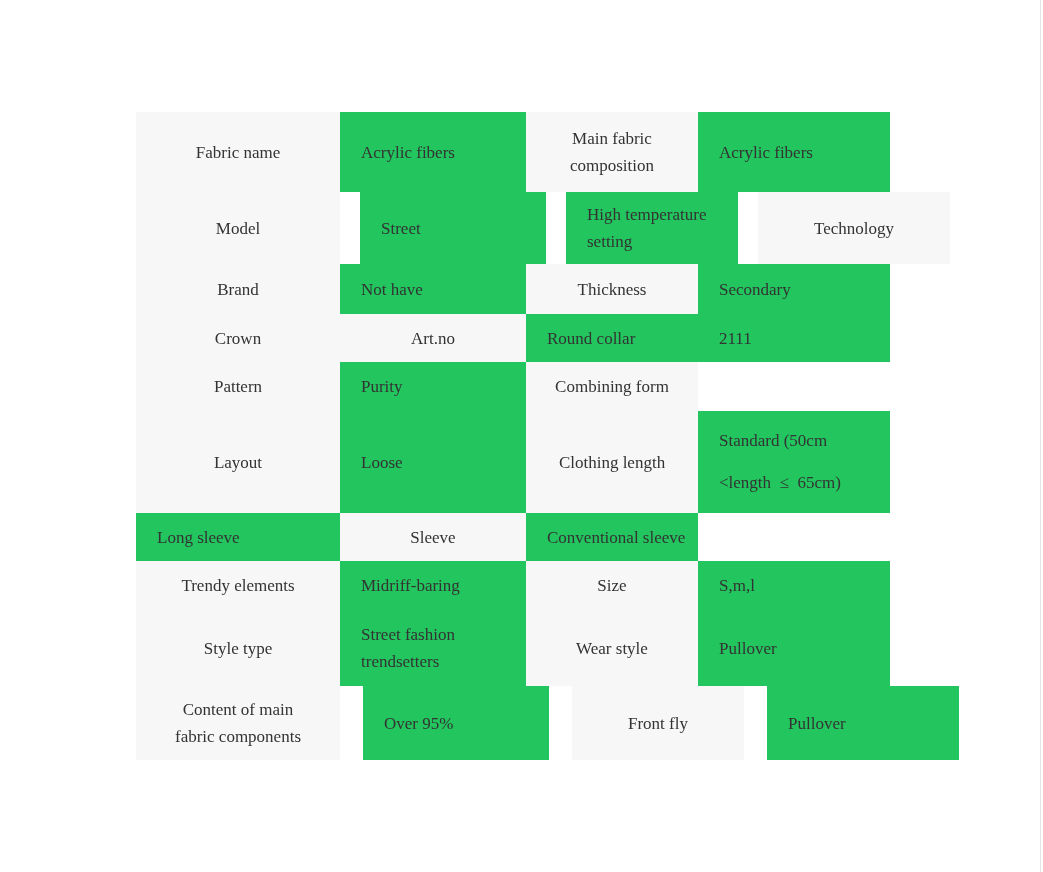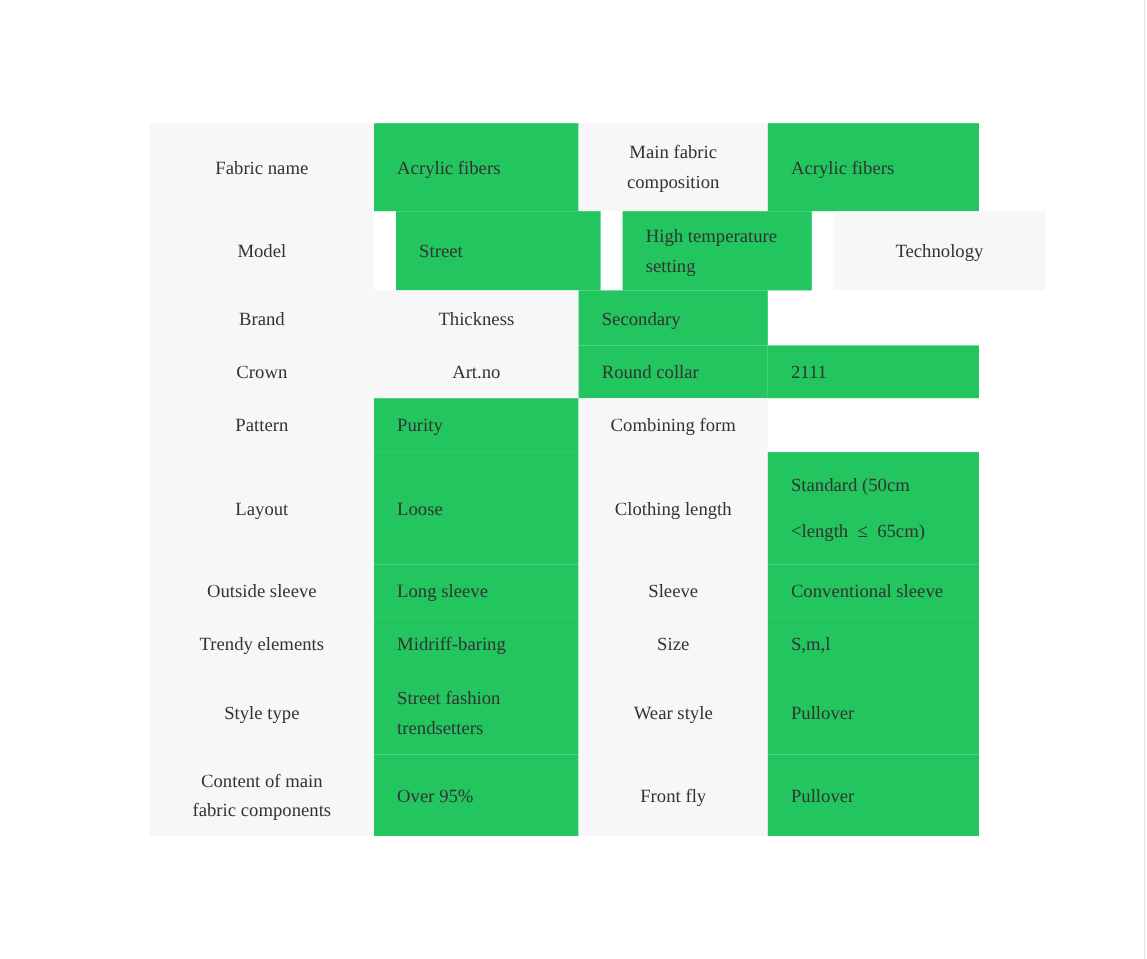--- a/index.html
+++ b/index.html
@@ -26,21 +26,21 @@
   }
   .r0 { height: 80px; }
   .r1 { height: 72px; gap: 20px; }
   .r2 { height: 50px; }
   .r3 { height: 48px; }
   .r4 { height: 49px; }
   .r5 { height: 102px; }
   .r6 { height: 48px; }
   .r7 { height: 49px; }
   .r8 { height: 76px; }
-  .r9 { height: 74px; }
+  .r9 { height: 74px; gap: 23px; }
   .cell {
     display: flex;
     align-items: center;
     font-size: 17px;
     line-height: 27px;
     white-space: pre-wrap;
     box-sizing: border-box;
   }
   .cell.label {
     background: #f7f7f7;
@@ -82,20 +82,21 @@
   <div class="row r1">
     <div class="cell label">Model</div>
     <div class="cell value">Street</div>
     <div class="cell value">High temperature
 setting</div>
     <div class="cell label">Technology</div>
   </div>
 
   <div class="row r2">
     <div class="cell label">Brand</div>
+    <div class="cell value">Not have</div>
     <div class="cell label">Thickness</div>
     <div class="cell value">Secondary</div>
   </div>
 
   <div class="row r3">
     <div class="cell label">Crown</div>
     <div class="cell label">Art.no</div>
     <div class="cell value">Round collar</div>
     <div class="cell value">2111</div>
   </div>
@@ -108,21 +109,20 @@
 
   <div class="row r5">
     <div class="cell label">Layout</div>
     <div class="cell value">Loose</div>
     <div class="cell label">Clothing length</div>
     <div class="cell value">Standard (50cm
 &lt;length  ≤  65cm)</div>
   </div>
 
   <div class="row r6">
-    <div class="cell label">Outside sleeve</div>
     <div class="cell value">Long sleeve</div>
     <div class="cell label">Sleeve</div>
     <div class="cell value">Conventional sleeve</div>
   </div>
 
   <div class="row r7">
     <div class="cell label">Trendy elements</div>
     <div class="cell value">Midriff-baring</div>
     <div class="cell label">Size</div>
     <div class="cell value">S,m,l</div>

